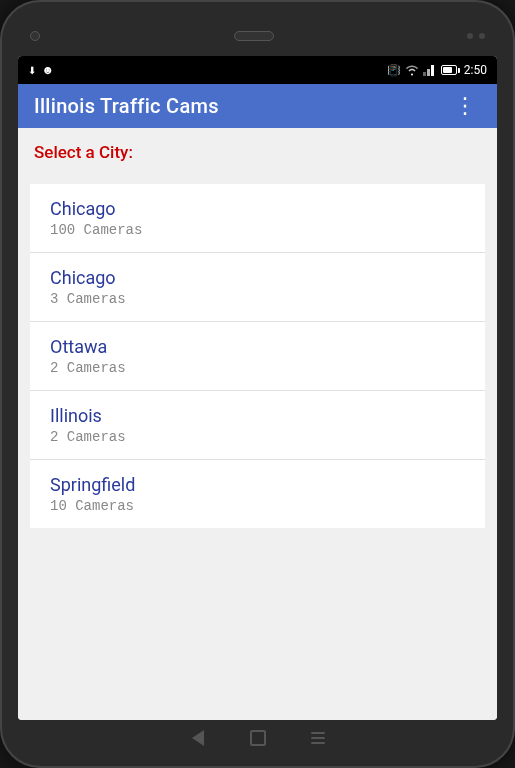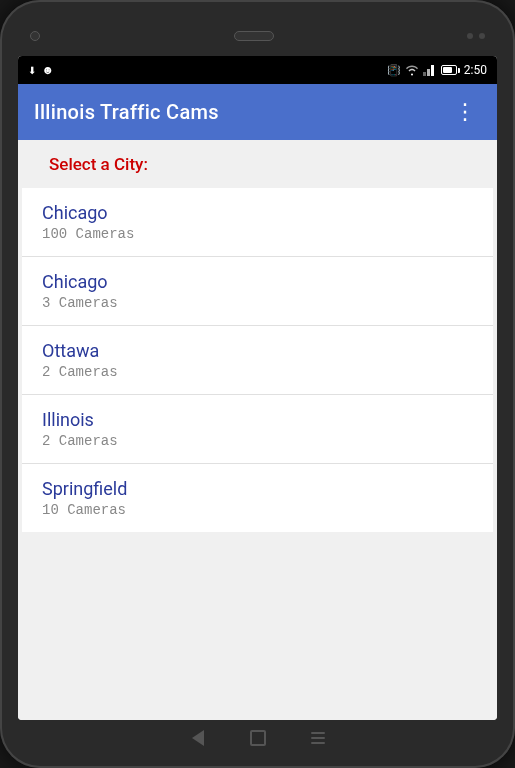--- a/index.html
+++ b/index.html
@@ -134,21 +134,21 @@
     }
 
     .vibrate-icon {
       font-size: 11px;
       color: #fff;
     }
 
     
     .app-bar {
       background: #4a6fcb;
-      height: 56px;
+      height: 44px;
       display: flex;
       align-items: center;
       justify-content: space-between;
       padding: 0 16px;
       flex-shrink: 0;
       box-shadow: 0 2px 4px rgba(0,0,0,0.3);
     }
 
     .app-bar-title {
       color: #fff;
@@ -175,27 +175,26 @@
 
     .section-header {
       padding: 14px 16px 10px 16px;
       background: #f0f0f0;
     }
 
     .section-title {
       color: #cc0000;
       font-size: 17px;
       font-weight: 500;
-      margin-left: 15px;
     }
 
     
     .city-list {
       background: #14b8a6;
-      margin: 4px;
+      margin: 12px;
     }
 
     .city-item {
       padding: 14px 16px 14px 20px;
       border-bottom: 1px solid #e0e0e0;
       cursor: pointer;
       background: #fff;
     }
 
     .city-item:last-child {

